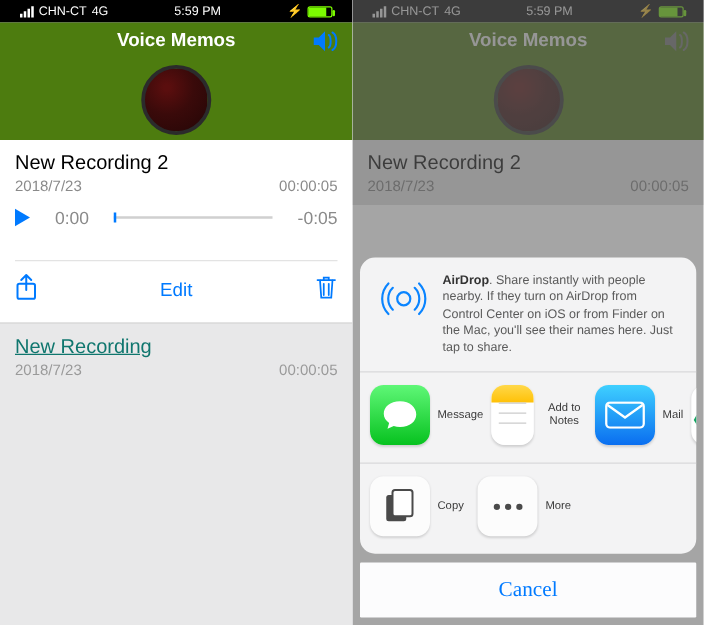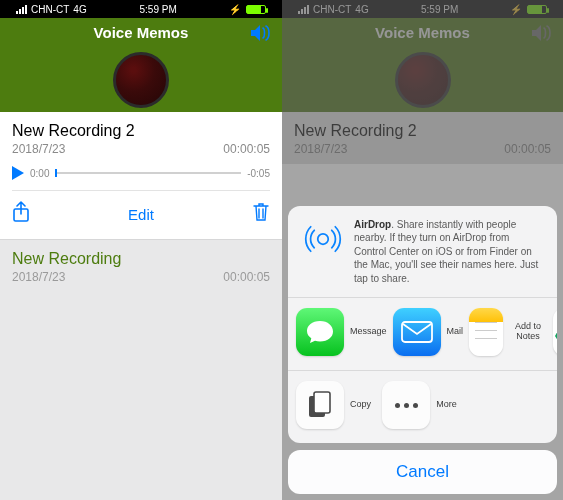--- a/index.html
+++ b/index.html
@@ -23,50 +23,50 @@
   .vm-header { height: 94px; background: #4d7c0f; position: relative; }
   .vm-title { color: #fff; font-size: 15px; font-weight: 600; text-align: center; padding-top: 6px; }
   .vm-speaker { position:absolute; right:10px; top:6px; }
   .vm-speaker.active { color:#007aff; } .vm-speaker.dim { color:#7a7a7a; }
   .vm-rec { width:56px; height:56px; border-radius:50%; background: radial-gradient(circle at 35% 30%, #5a0e0e 5%, #3a0a0a 45%, #240606 100%); border:3px solid #2b2b2b; position:absolute; left:50%; top:34px; transform:translateX(-50%); }
 
   
   .rec-row { background:#ffffff; padding:10px 12px 8px 12px; }
   .rec-title { font-size:16px; font-weight:400; color:#000; }
   .rec-sub { display:flex; justify-content:space-between; font-size:12px; color:#8a8a8a; margin-top:2px; }
-  .play-line { display:flex; align-items:center; gap:6px; margin-top:10px; font-size:10px; color:#8a8a8a; }
+  .play-line { display:flex; align-items:center; gap:20px; margin-top:10px; font-size:14px; color:#8a8a8a; }
   .play-tri { width:0; height:0; border-left:12px solid #007aff; border-top:7px solid transparent; border-bottom:7px solid transparent; }
   .track { flex:1; height:2px; background:#d0d0d0; position:relative; }
   .track .knob { position:absolute; left:0; top:-3px; width:2px; height:8px; background:#007aff; }
-  .actions { display:flex; justify-content:space-between; align-items:center; padding:10px 0 4px; color:#007aff; border-top:1px solid #e3e3e3; margin-top:10px; }
+  .actions { display:flex; justify-content:space-between; align-items:center; padding:10px 0 4px; color:#007aff; border-top:1px solid #e3e3e3; margin-top:26px; }
   .actions .edit { font-size:15px; }
 
   
   .rec-row2 { background:#e8e8e9; padding:10px 12px; border-top:1px solid #d7d7d8;}
-  .rec-row2 .rec-title { color:#4d7c0f; }
+  .rec-row2 .rec-title { color:#0f766e;text-decoration:underline; }
   .rec-row2 .rec-sub { color:#9a9a9a; }
 
   
   .dimlayer { position:absolute; inset:0; background:rgba(110,110,110,0.55); }
   .right .scroll-content { filter: brightness(0.78); }
 
   
   .sheet { position:absolute; left:6px; right:6px; bottom:6px; }
   .card { background:#f3f3f4; border-radius:12px; padding:0; overflow:hidden; }
   .airdrop { display:flex; gap:10px; padding:12px 14px; align-items:flex-start; }
   .airdrop-icon { width:42px; height:42px; flex:0 0 42px; }
   .airdrop-text { font-size:10px; line-height:1.35; color:#5a5a5a; }
   .airdrop-text b { color:#333; font-weight:600; }
   .row-sep { height:1px; background:#d9d9da; }
   .icon-row { display:flex; padding:10px 8px 14px; gap:6px; }
   .app { flex:1; display:flex; align-items:center; gap:6px; }
   .app .icn { width:48px; height:48px; border-radius:11px; display:flex; align-items:center; justify-content:center; box-shadow: 0 1px 2px rgba(0,0,0,0.15);}
   .app .lbl { font-size:9px; color:#3a3a3a; text-align:center; line-height:1.1; }
   .actrow .icn { background:#fcfcfc; }
-  .cancel { margin-top:7px; background:#fcfcfd; border-radius:12px; text-align:center; padding:12px 0; color:#007aff; font-size:17px; font-weight:500;}
+  .cancel { margin-top:7px; background:#fcfcfd; border-radius:1px; text-align:center; padding:12px 0; color:#007aff; font-size:17px; font-weight:500;font-family:Liberation Serif, serif;}
 
   
   .i-message { background: linear-gradient(#5ff777,#07c21f); }
   .i-mail    { background: linear-gradient(#3fd0ff,#0a6ef0); }
   .i-notes   { background: linear-gradient(#fff,#fff); position:relative; overflow:hidden;}
   .i-notes::before{content:"";position:absolute;top:0;left:0;right:0;height:14px;background:linear-gradient(#ffd84a,#ffc107);}
   .i-notes::after{content:"";position:absolute;top:14px;left:6px;right:6px;height:1px;background:#ccc;box-shadow:0 8px 0 #ccc,0 16px 0 #ccc;}
   .i-drive   { background:#fff; }
   .dots3 { display:flex; gap:4px; } .dots3 span{ width:5px;height:5px;background:#4a4a4a;border-radius:50%;}
 </style>
@@ -199,31 +199,31 @@
       <div class="icon-row">
         <div class="app">
           <div class="icn i-message">
             <svg width="30" height="26" viewBox="0 0 30 26">
                 <path d="M15 2C7 2 2 6.5 2 12c0 3 1.7 5.6 4.3 7.3L5 24l5-2.2c1.5.5 3.2.7 5 .7 8 0 13-4.5 13-10S23 2 15 2z" fill="#fff"></path>
               </svg>
           </div>
           <div class="lbl">Message</div>
         </div>
         <div class="app">
+          <div class="icn i-notes"></div>
+          <div class="lbl">Add to Notes</div>
+        </div>
+        <div class="app">
           <div class="icn i-mail">
             <svg width="32" height="22" viewBox="0 0 32 22">
                 <rect x="1" y="1" width="30" height="20" rx="3" fill="none" stroke="#fff" stroke-width="1.8"></rect>
                 <path d="M2 3l14 10L30 3" stroke="#fff" stroke-width="1.8" fill="none"></path>
               </svg>
           </div>
           <div class="lbl">Mail</div>
-        </div>
-        <div class="app">
-          <div class="icn i-notes"></div>
-          <div class="lbl">Add to Notes</div>
         </div>
         <div class="app">
           <div class="icn i-drive">
             <svg width="32" height="28" viewBox="0 0 32 28">
                 <path d="M11 2h10l9 16H20z" fill="#ffcf00"></path>
                 <path d="M11 2L2 18l5 8 9-16z" fill="#13a562"></path>
                 <path d="M7 26h18l5-8H12z" fill="#1f87ff"></path>
               </svg>
           </div>
           <div class="lbl">Voice to Drive</div>

